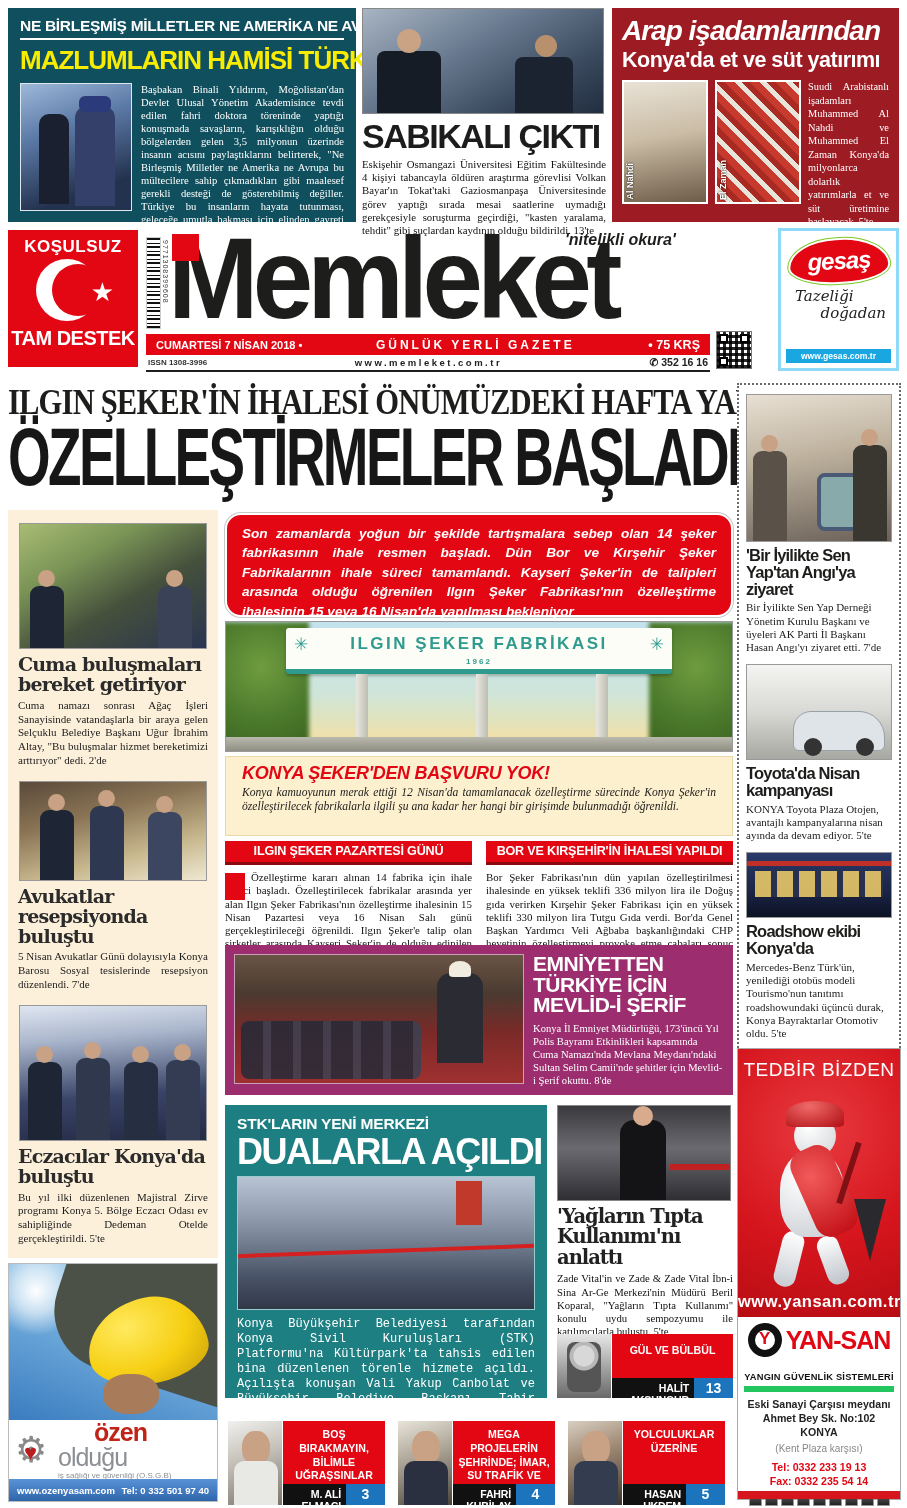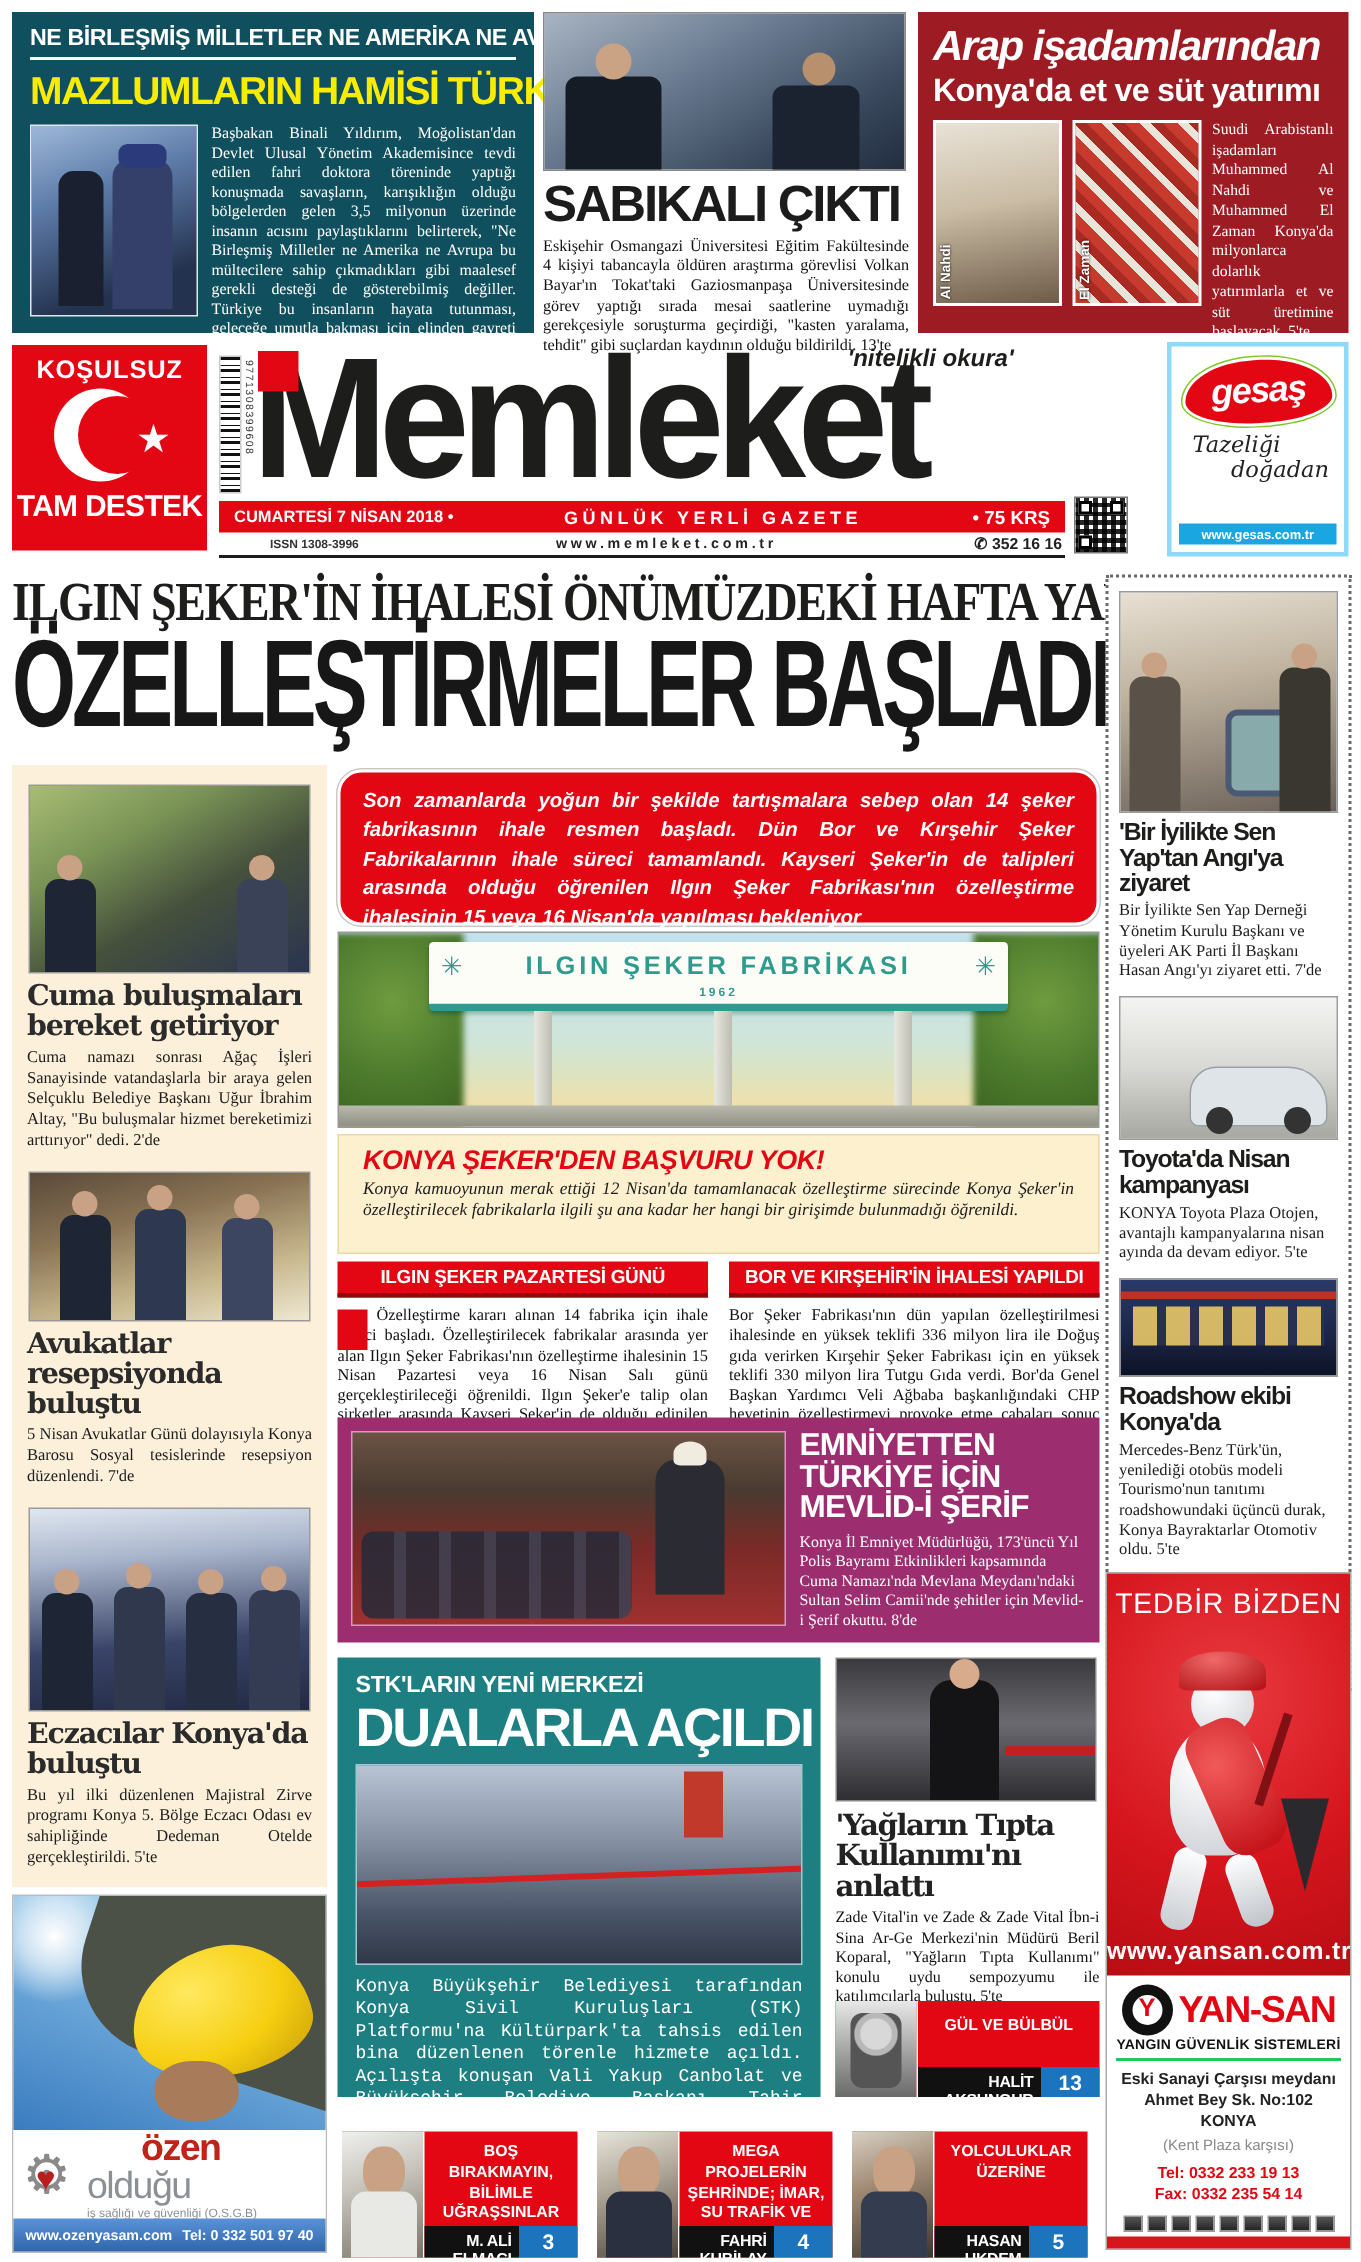--- a/index.html
+++ b/index.html
@@ -52,21 +52,21 @@
   #logo-square { left:172px; top:234px; width:27px; height:27px; background:#e30613; z-index:3; }
   #logo { left:168px; top:226px; width:600px; height:110px; overflow:visible; z-index:2; }
   #logo span { display:inline-block; font-size:112px; font-weight:900; letter-spacing:-6px; color:#1d1d1b; line-height:0.92; transform:scale(0.97,1.02); transform-origin:left top; }
   #tagline { left:565px; top:231px; font-size:16px; font-weight:bold; font-style:italic; color:#1d1d1b; z-index:4; }
 
   #datebar { left:146px; top:334px; width:564px; height:21px; background:#e30613; color:#fff; display:flex; justify-content:space-between; align-items:center; padding:0 10px; z-index:5; }
   #datebar .d { font-size:11px; font-weight:bold; }
   #datebar .s { font-size:12px; font-weight:bold; letter-spacing:3px; }
   #datebar .p { font-size:12.5px; font-weight:bold; }
   #subbar { left:146px; top:356px; width:564px; height:16px; display:flex; justify-content:space-between; align-items:center; border-bottom:2px solid #1d1d1b; padding:0 2px 2px; }
-  #subbar .issn { font-size:8px; font-weight:bold; color:#333;margin-left:32px; }
+  #subbar .issn { font-size:8px; font-weight:bold; color:#333; }
   #subbar .web { font-size:9.5px; font-weight:bold; letter-spacing:2.5px; color:#222; }
   #subbar .tel { font-size:10.5px; font-weight:bold; color:#222; }
   #qr { left:716px; top:331px; width:36px; height:38px; background-color:#fff; border:1px solid #777;
         background-image:repeating-linear-gradient(0deg,rgba(0,0,0,.85) 0 3px,transparent 3px 6px),repeating-linear-gradient(90deg,rgba(0,0,0,.85) 0 3px,transparent 3px 6px); }
   .qr-eye { position:absolute; width:9px; height:9px; border:2px solid #000; background:#fff; }
 
   #gesas { left:778px; top:228px; width:121px; height:143px; border:3px solid #8ed8f8; background:#fff; text-align:center; }
   #gesas .blob { width:102px; height:46px; margin:7px auto 2px; background:#e30613; border-radius:55% 55% 55% 55%/70% 70% 45% 45%; transform:rotate(-3deg); border:2px solid #fff; outline:1.5px solid #7ec82a; color:#fff; font-style:italic; font-weight:900; font-size:24px; line-height:42px; letter-spacing:-1px; }
   #gesas .sl { font-family:"DejaVu Serif",serif; font-style:italic; font-size:15px; color:#222; line-height:1.1; }
   #gesas .sl1 { text-align:left; padding-left:14px; margin-top:4px; }
@@ -203,21 +203,21 @@
   .fig-leg { position:absolute; left:40px; top:182px; width:22px; height:56px; background:linear-gradient(#fff,#c8ccd2); border-radius:10px; transform:rotate(14deg); }
   .fig-leg2 { position:absolute; left:84px; top:186px; width:22px; height:50px; background:linear-gradient(#fff,#bfc4ca); border-radius:10px; transform:rotate(-20deg); }
   .fig-cone { position:absolute; left:116px; top:150px; width:0; height:0; border-left:16px solid transparent; border-right:16px solid transparent; border-top:62px solid #2a2a2e; z-index:5; }
   .fig-hose { position:absolute; left:108px; top:92px; width:6px; height:64px; background:#801014; transform:rotate(18deg); z-index:5; }
   #ys-white { padding:6px 6px 0; text-align:center; }
   #ys-logo-row { display:flex; align-items:center; justify-content:center; gap:4px; }
   #ys-mark { position:relative; width:34px; height:34px; background:#111; border-radius:50%; flex:none; }
   #ys-mark::before { content:""; position:absolute; left:7px; top:7px; width:20px; height:20px; background:#fff; border-radius:50%; }
   #ys-mark b { position:absolute; left:0; right:0; top:6px; color:#e30613; font-size:17px; font-weight:900; z-index:2; }
   #ys-name { color:#e30613; font-weight:900; font-size:25px; letter-spacing:-1px; }
-  #ys-sub { font-weight:bold; font-size:9.3px; color:#111; letter-spacing:0.2px; border-bottom:2px solid #22c55e; padding-bottom:4px; margin-top:1px; }
+  #ys-sub { font-weight:bold; font-size:9.3px; color:#111; letter-spacing:0.2px; border-bottom:6px solid #22c55e; padding-bottom:4px; margin-top:15px; }
   #ys-addr { font-weight:bold; font-size:10.6px; color:#222; margin-top:6px; line-height:1.3; }
   #ys-plaza { font-size:10px; color:#888; margin-top:4px; }
   #ys-tel, #ys-fax { color:#e30613; font-weight:bold; font-size:10.6px; margin-top:2px; }
   #ys-tel { margin-top:7px; }
   #ys-brands { display:flex; gap:3px; justify-content:center; margin-top:8px; }
   #ys-brands i { width:13px; height:11px; background:linear-gradient(#555,#222); border:1px solid #999; }
   #ys-footbar { position:absolute; left:0; right:0; bottom:0; height:8px; background:#d6151d; }
 </style>
 </head>
 <body>

